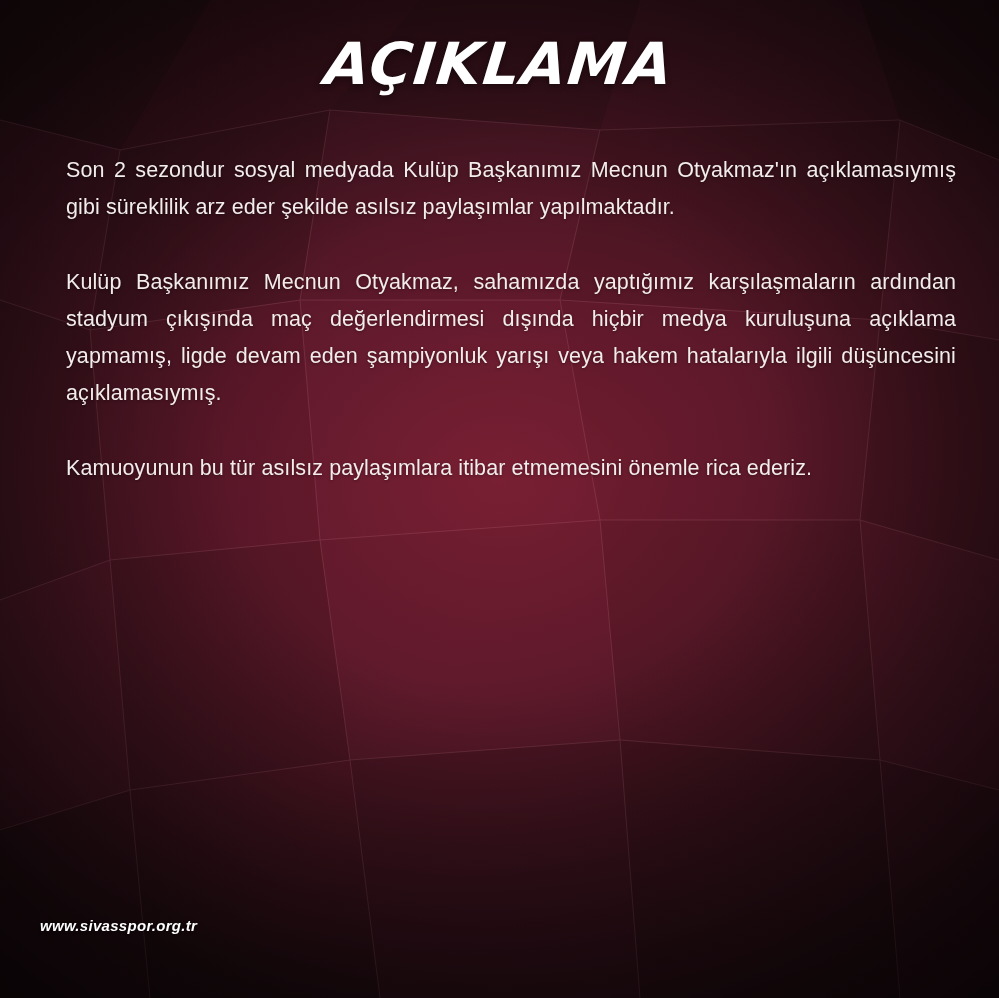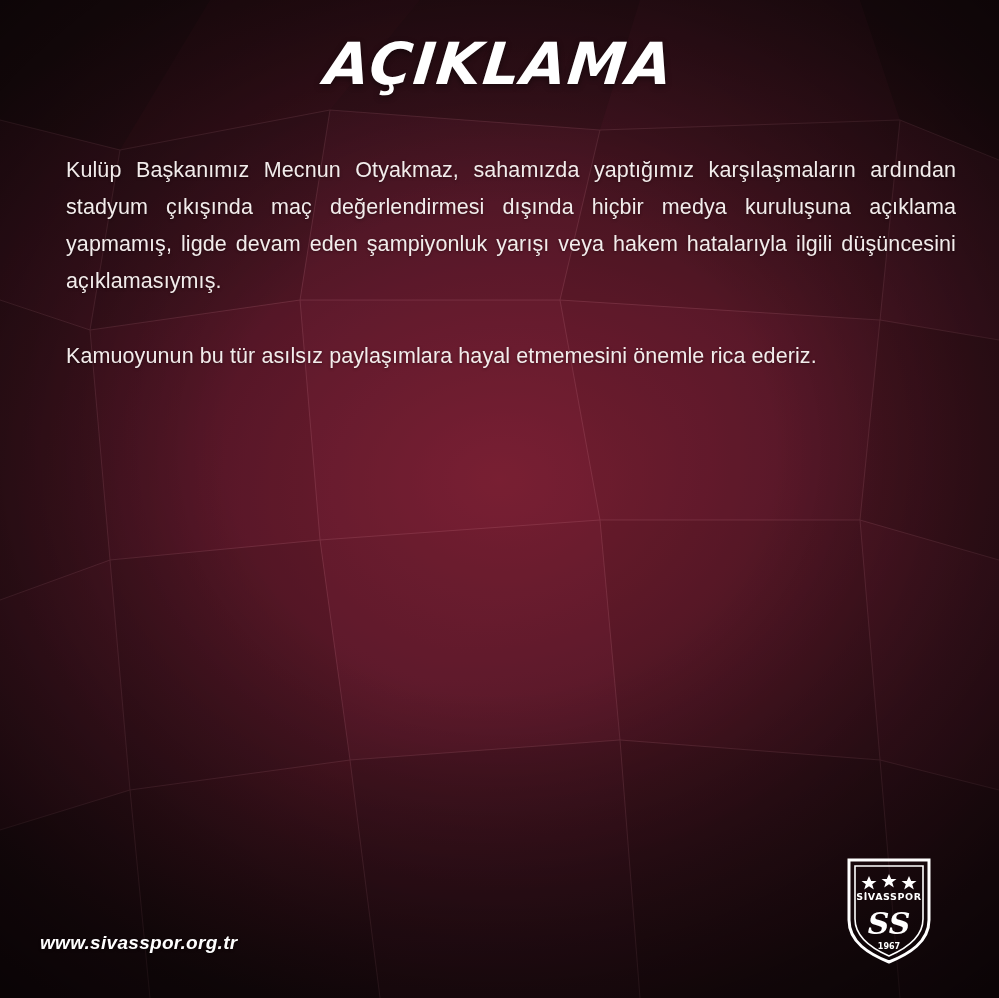--- a/index.html
+++ b/index.html
@@ -68,23 +68,23 @@
     margin: 0 0 38px 0;
     letter-spacing: 0.1px;
     font-weight: 300;
     text-shadow: 0 1px 3px rgba(0,0,0,0.35);
   }
   .para:last-child { margin-bottom: 0; }
   .para.no-justify { text-align: left; }
   .website {
     position: absolute;
     left: 40px;
-    bottom: 44px;
+    bottom: 64px;
     color: #ffffff;
-    font-size: 19px;
+    font-size: 15px;
     font-style: italic;
     font-weight: bold;
     letter-spacing: 0.3px;
     text-shadow: 0 1px 3px rgba(0,0,0,0.4);
   }
   .logo {
     position: absolute;
     right: 62px;
     bottom: 32px;
     width: 96px;
@@ -139,35 +139,22 @@
     </svg>
   </div>
 
   <div class="vignette"></div>
 
   <div class="content">
 
     <div class="title">AÇIKLAMA</div>
 
     <div class="body-text">
+      <p class="para">Son 2 sezondur sosyal medyada Kulüp Başkanımız Mecnun Otyakmaz'ın açıklamasıymış gibi süreklilik arz eder şekilde asılsız paylaşımlar yapılmaktadır.</p>
       <p class="para">Kulüp Başkanımız Mecnun Otyakmaz, sahamızda yaptığımız karşılaşmaların ardından stadyum çıkışında maç değerlendirmesi dışında hiçbir medya kuruluşuna açıklama yapmamış, ligde devam eden şampiyonluk yarışı veya hakem hatalarıyla ilgili düşüncesini açıklamasıymış.</p>
-      <p class="para no-justify">Kamuoyunun bu tür asılsız paylaşımlara hayal etmemesini önemle rica ederiz.</p>
+      <p class="para no-justify">Kamuoyunun bu tür asılsız paylaşımlara itibar etmemesini önemle rica ederiz.</p>
     </div>
 
     <div class="website">www.sivasspor.org.tr</div>
 
-    <div class="logo">
-      <svg width="96" height="112" viewBox="0 0 96 112" xmlns="http://www.w3.org/2000/svg">
-        <path d="M8 6 H88 V66 C88 88 68 100 48 108 C28 100 8 88 8 66 Z" fill="none" stroke="#ffffff" stroke-width="3"></path>
-        <path d="M14 12 H82 V65 C82 84 64 95 48 102 C32 95 14 84 14 65 Z" fill="none" stroke="#ffffff" stroke-width="1.6"></path>
-        <g fill="#ffffff">
-          <polygon points="28,22 30.2,27 35.5,27 31.2,30.2 32.8,35.4 28,32.2 23.2,35.4 24.8,30.2 20.5,27 25.8,27"></polygon>
-          <polygon points="48,20 50.2,25 55.5,25 51.2,28.2 52.8,33.4 48,30.2 43.2,33.4 44.8,28.2 40.5,25 45.8,25"></polygon>
-          <polygon points="68,22 70.2,27 75.5,27 71.2,30.2 72.8,35.4 68,32.2 63.2,35.4 64.8,30.2 60.5,27 65.8,27"></polygon>
-        </g>
-        <text x="48" y="46" text-anchor="middle" font-family="DejaVu Sans, sans-serif" font-size="9.5" font-weight="bold" fill="#ffffff" letter-spacing="0.6">SİVASSPOR</text>
-        <text x="48" y="80" text-anchor="middle" font-family="DejaVu Serif, serif" font-size="30" font-weight="bold" fill="#ffffff" font-style="italic">SS</text>
-        <text x="48" y="95" text-anchor="middle" font-family="DejaVu Sans, sans-serif" font-size="8" font-weight="bold" fill="#ffffff">1967</text>
-      </svg>
-    </div>
 
   </div>
 </div>
 
 </body></html>

